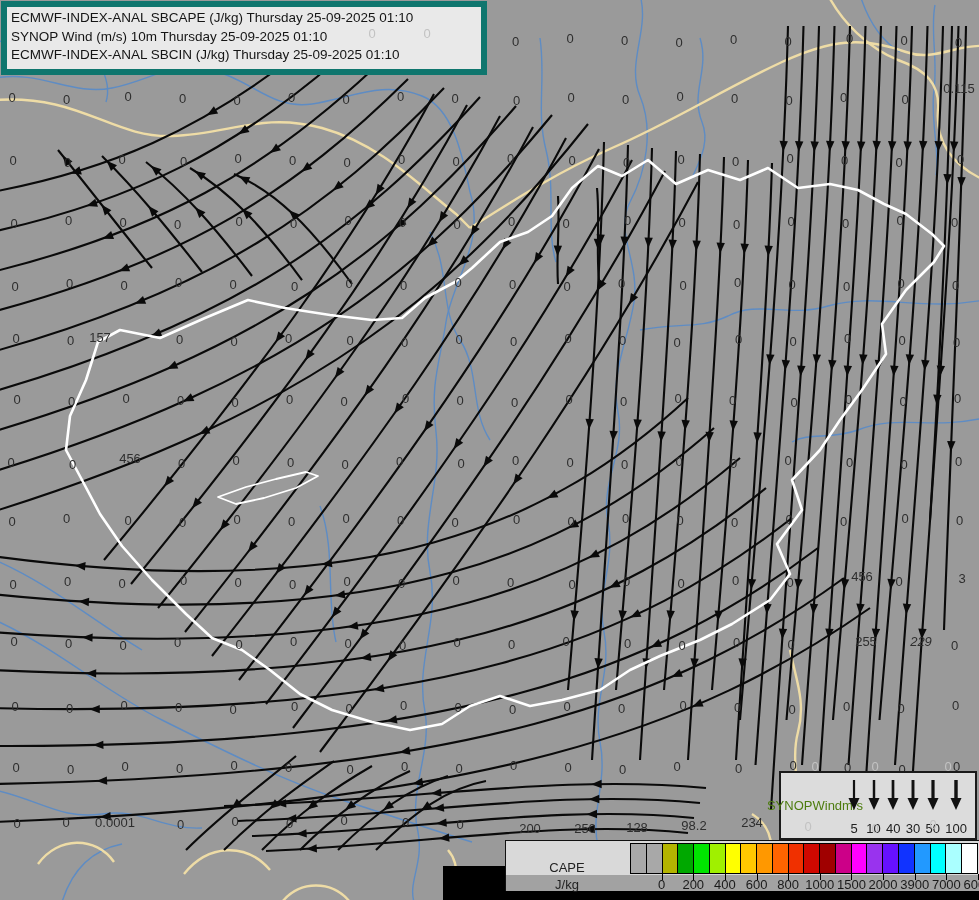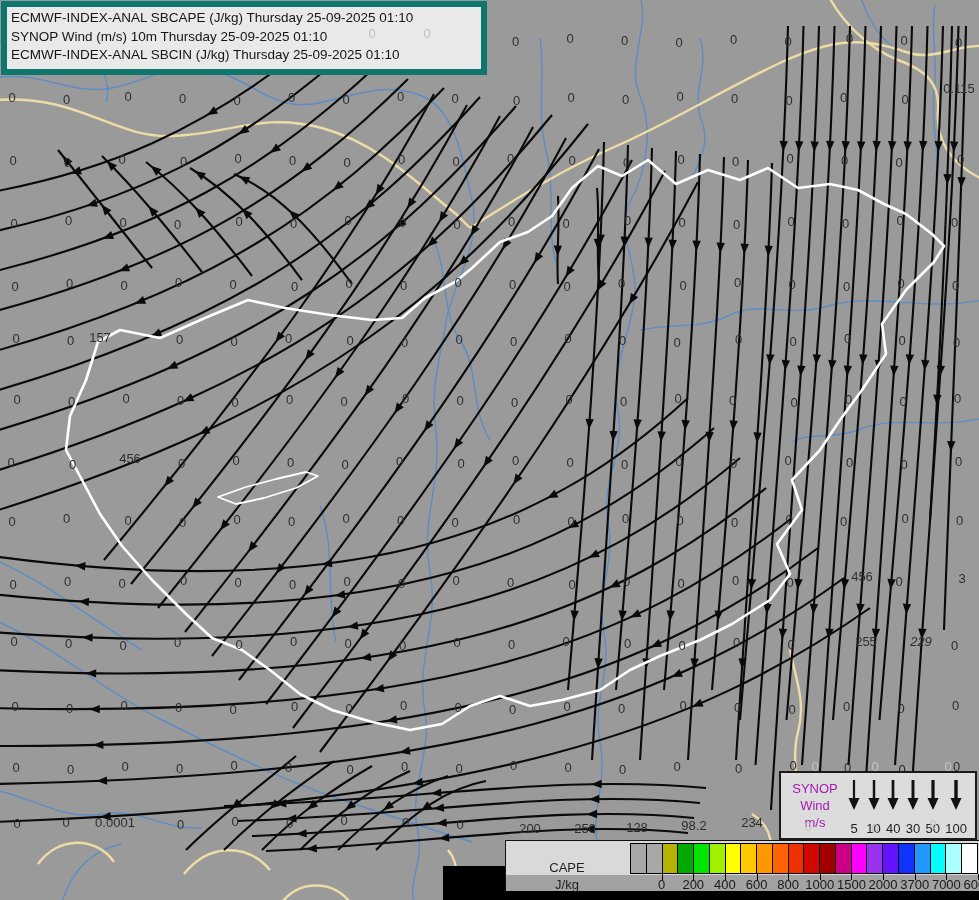--- a/index.html
+++ b/index.html
@@ -8,22 +8,22 @@
   #map-svg{position:absolute;left:0;top:0;z-index:1;}
   .val{position:absolute;z-index:2;transform:translate(-50%,-50%);
        font-size:13px;color:#2e2e2e;white-space:nowrap;}
   .val-light{position:absolute;z-index:9;transform:translate(-50%,-50%);
        font-size:13px;color:#c2c2c2;white-space:nowrap;}
   .title-box{position:absolute;left:1px;top:1px;width:464px;z-index:5;
        background:#e9e9e9;border:6px solid #0f766e;padding:2px 6px 4px 4px;}
   .title-box div{font-size:13.5px;line-height:18.5px;color:#151515;letter-spacing:0px;}
   .wind-legend{position:absolute;left:779px;top:771px;width:194px;height:65px;z-index:5;
        background:#dcdcdc;border:2px solid #1a1a1a;display:flex;}
-  .wind-titles{width:60px;display:flex;flex-direction:column;justify-content:center;
-       align-items:center;font-size:13px;color:#a21caf;line-height:17px;padding-left:4px;}
+  .wind-titles{width:60px;display:flex;flex-direction:row;justify-content:center;
+       align-items:center;font-size:13px;color:#4d7c0f;line-height:17px;padding-left:4px;}
   .wind-arrows{flex:1;display:flex;align-items:stretch;justify-content:space-between;
        padding:4px 8px 2px 2px;}
   .wind-col{display:flex;flex-direction:column;align-items:center;justify-content:space-between;}
   .wind-col span{font-size:13px;color:#222;}
   .cape-black{position:absolute;left:443px;top:866px;width:536px;height:34px;background:#000;z-index:4;}
   .cape-legend{position:absolute;left:505px;top:840px;width:474px;height:50px;z-index:5;
        border:1px solid #111;border-bottom:none;}
   .cape-top{position:absolute;left:0;top:0;width:100%;height:34px;background:#d9d9d9;}
   .cape-bottom{position:absolute;left:0;top:34px;width:100%;height:16px;background:#a2a2a2;}
   .cape-src{position:absolute;left:0px;top:3px;width:122px;text-align:center;font-size:13px;color:#222;}
@@ -665,21 +665,21 @@
         <div class="cape-ticklabel" style="left: 250.545px;">600</div>
         <div class="cape-tick" style="left: 282.182px;"></div>
         <div class="cape-ticklabel" style="left: 282.182px;">800</div>
         <div class="cape-tick" style="left: 313.818px;"></div>
         <div class="cape-ticklabel" style="left: 313.818px;">1000</div>
         <div class="cape-tick" style="left: 345.455px;"></div>
         <div class="cape-ticklabel" style="left: 345.455px;">1500</div>
         <div class="cape-tick" style="left: 377.091px;"></div>
         <div class="cape-ticklabel" style="left: 377.091px;">2000</div>
         <div class="cape-tick" style="left: 408.727px;"></div>
-        <div class="cape-ticklabel" style="left: 408.727px;">3700</div>
+        <div class="cape-ticklabel" style="left: 408.727px;">3900</div>
         <div class="cape-tick" style="left: 440.364px;"></div>
         <div class="cape-ticklabel" style="left: 440.364px;">7000</div>
         <div class="cape-tick" style="left: 472px;"></div>
         <div class="cape-ticklabel" style="left: 472px;">6000</div>
       </div>
   </div>
 
   <div id="light-zeros-layer">
       <span class="val-light" style="left: 372px; top: 33px;">0</span>
       <span class="val-light" style="left: 427px; top: 33px;">0</span>

